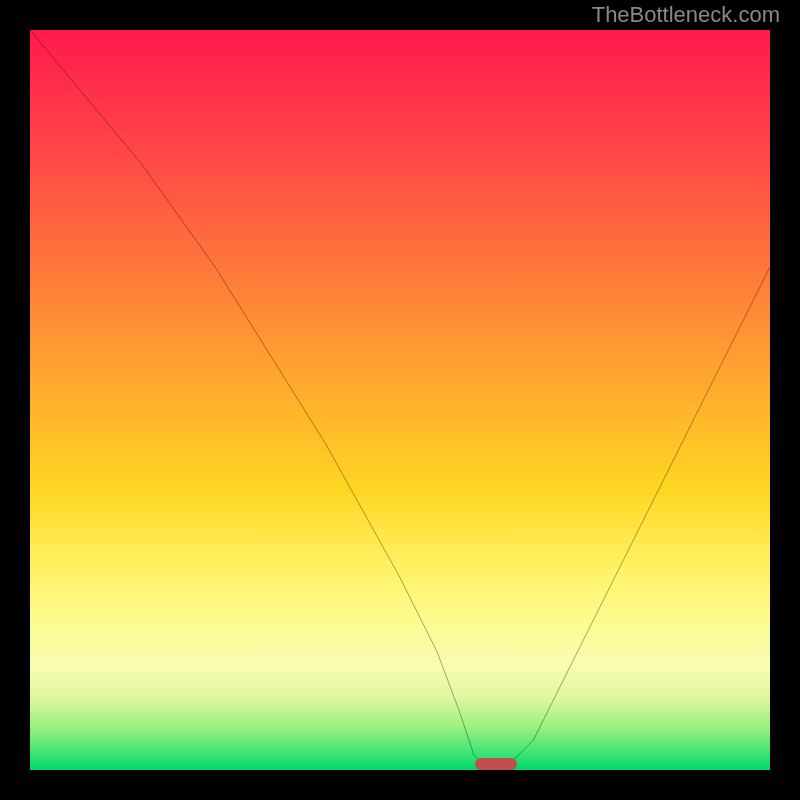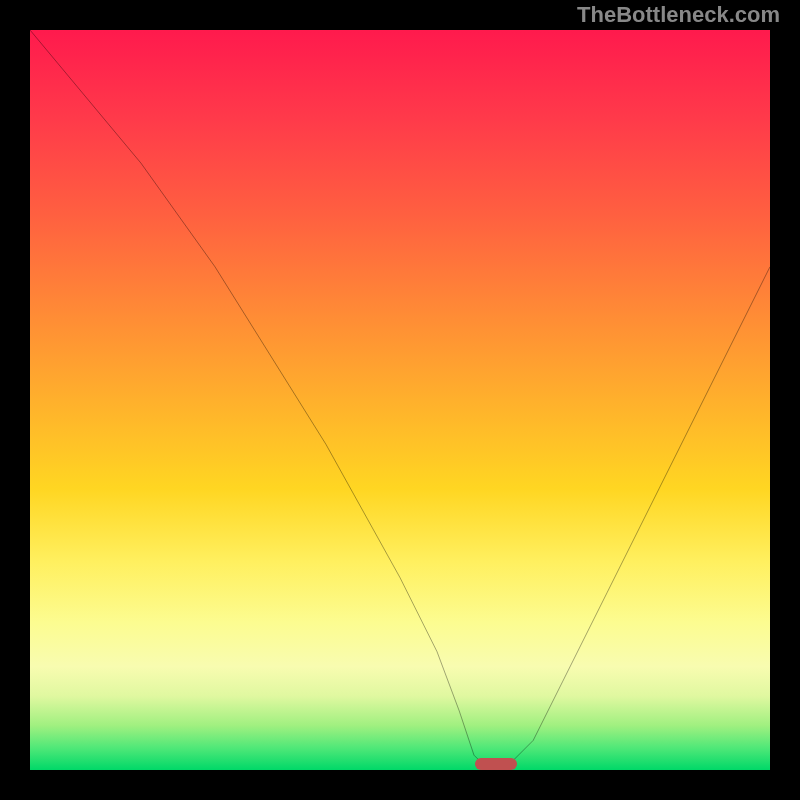--- a/index.html
+++ b/index.html
@@ -10,21 +10,21 @@
     font-family: Arial, sans-serif;
     position: relative;
     overflow: hidden;
   }
   .watermark {
     position: absolute;
     top: 2px;
     right: 20px;
     color: #888;
     font-size: 22px;
-    font-weight: 700;
+    font-weight: 400;
     z-index: 10;
   }
   .plot-area {
     position: absolute;
     left: 30px;
     top: 30px;
     width: 740px;
     height: 740px;
     background: linear-gradient(to bottom,
       #ff1a4d 0%,

